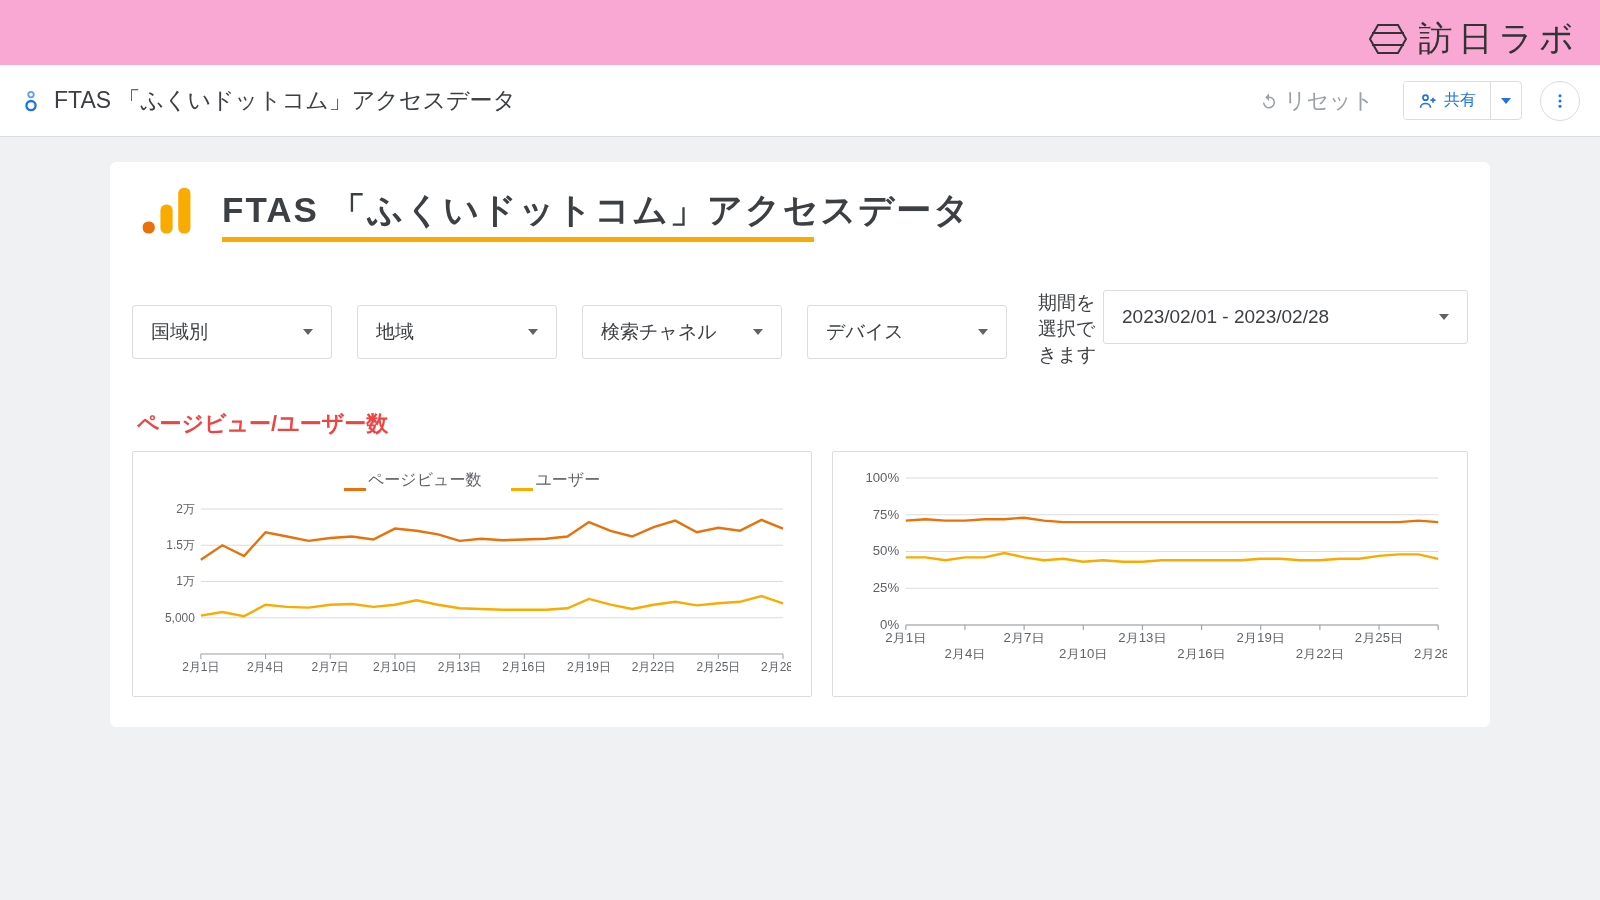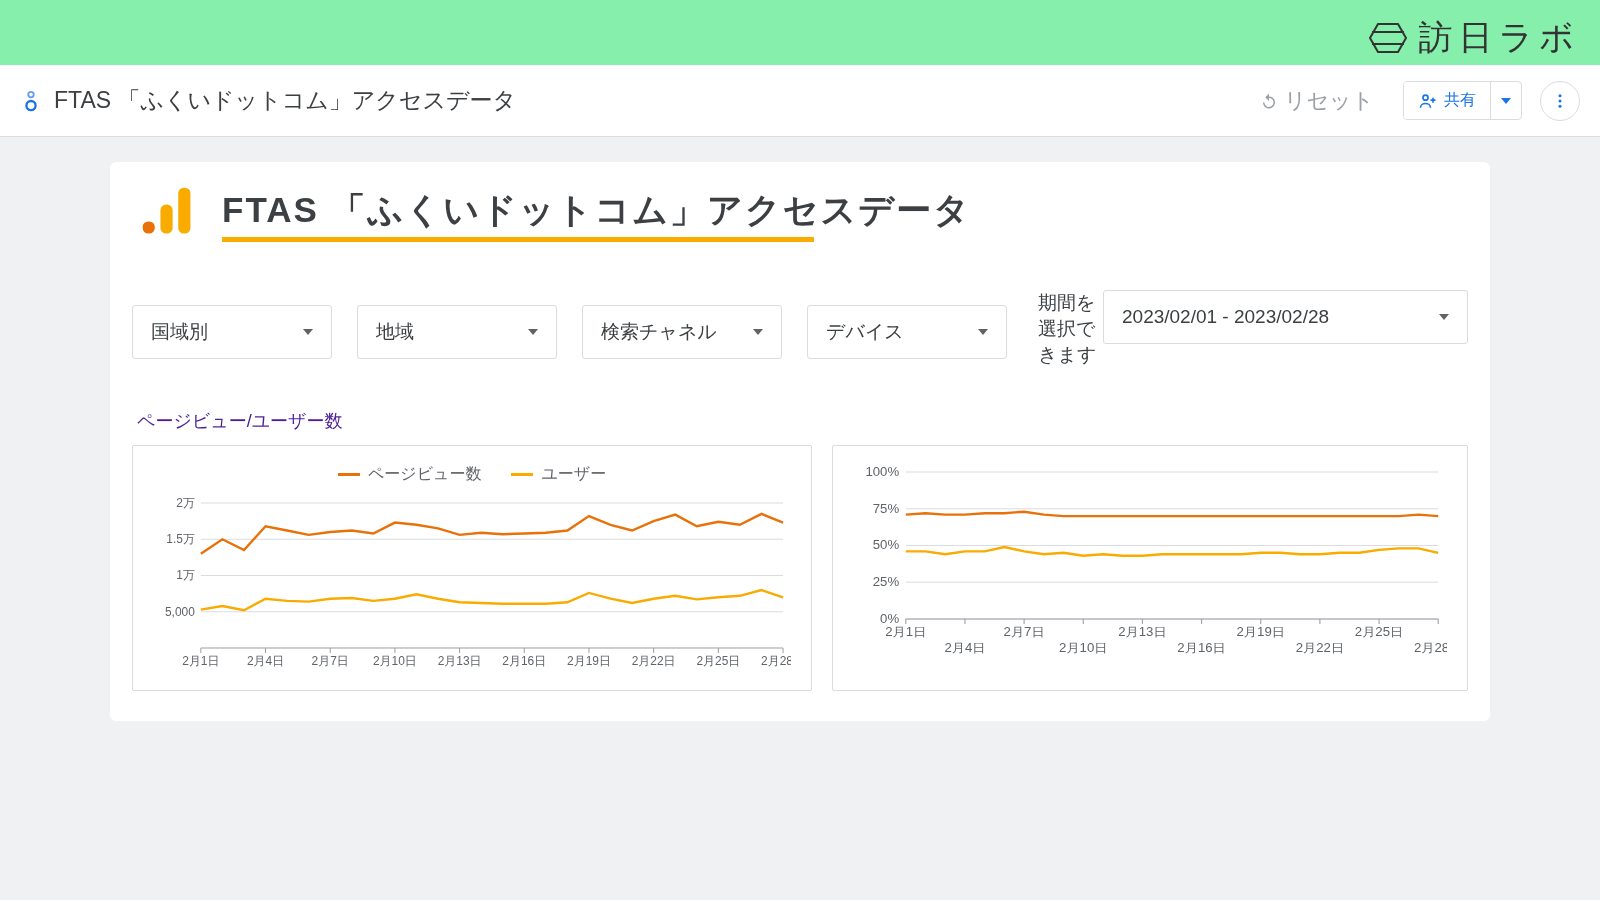--- a/index.html
+++ b/index.html
@@ -1,17 +1,17 @@
 <!DOCTYPE html>
 <html><head>
 <meta charset="utf-8">
 <style>
   *{box-sizing:border-box;margin:0;padding:0;font-family:"Helvetica Neue",Arial,"Hiragino Kaku Gothic ProN","Yu Gothic",sans-serif}
   body{background:#f0f1f2;width:1600px;height:900px;overflow:hidden;color:#202124}
-  .topbar{height:65px;display:flex;align-items:flex-end;justify-content:flex-end;background:#86efac;padding:4px 20px}
+  .topbar{height:65px;display:flex;align-items:flex-start;justify-content:flex-end;background:#f9a8d4;padding:16px 20px}
   .brand{display:flex;align-items:center;gap:10px;color:#333;font-size:34px;letter-spacing:6px;font-weight:300}
   .brand svg{width:40px;height:40px}
   .header{height:72px;background:#fff;display:flex;align-items:center;justify-content:space-between;padding:0 20px;border-bottom:1px solid #ddd}
   .hleft{display:flex;align-items:center;gap:12px}
   .looker-icon svg{width:22px;height:22px;display:block}
   .htitle{font-size:23px;color:#3c4043;font-weight:400}
   .hright{display:flex;align-items:center;gap:18px}
   .reset-btn{display:flex;align-items:center;gap:6px;color:#9aa0a6;font-size:22px;border:1px solid transparent;background:none;padding:6px 10px;border-radius:4px;cursor:default}
   .share-group{display:flex;border:1px solid #dadce0;border-radius:4px;overflow:hidden}
   .share-btn{display:flex;align-items:center;gap:6px;color:#1a73e8;font-size:16px;background:#fff;padding:8px 14px;border:none;cursor:pointer}
@@ -25,29 +25,29 @@
   .rtitle-underline{position:absolute;left:0;bottom:0;height:5px;width:592px;background:#f9ab00}
   .rtitle{font-size:35px;font-weight:700;color:#3c4043;letter-spacing:2px}
 
   .filter-row{display:flex;gap:25px;margin-top:44px;align-items:center}
   .sel{flex:0 0 200px;height:54px;border:1px solid #dadce0;border-radius:3px;display:flex;align-items:center;justify-content:space-between;padding:0 18px;font-size:19px;color:#3c4043;cursor:pointer;background:#fff}
   .sel-wide{flex:0 0 365px}
   .date-group{flex:1;display:flex;flex-direction:row;align-items:flex-start}
   .date-hint{font-size:19px;color:#3c4043;margin:0 0 6px 6px}
   .caret{width:0;height:0;border-left:5px solid transparent;border-right:5px solid transparent;border-top:6px solid #5f6368}
 
-  .section-title{font-size:18px;font-weight:400;color:#4c1d95;margin:35px 0 12px 5px}
+  .section-title{font-size:22px;font-weight:700;color:#ef4444;margin:35px 0 12px 5px}
 
   .charts-row{display:flex;gap:20px}
   .panel{border:1px solid #dadce0;border-radius:2px;padding:18px 20px 20px 20px;position:relative}
   .panel-left{flex:0 0 680px}
   .panel-right{flex:1}
 
   .legend{display:flex;justify-content:center;gap:30px;font-size:16px;color:#5f6368;margin-bottom:10px}
-  .lk{display:flex;align-items:center;gap:8px}
+  .lk{display:flex;align-items:flex-end;gap:2px}
   .swatch{width:22px;height:3px}
   .sw-orange{background:#e8710a}
   .sw-amber{background:#f9ab00}
 
   .chart-area{position:relative;height:175px}
   .chart-area svg{width:100%;height:100%}
 
   .ytxt{font-size:12px;fill:#5f6368}
   .xtxt{font-size:12px;fill:#5f6368}
 </style>

